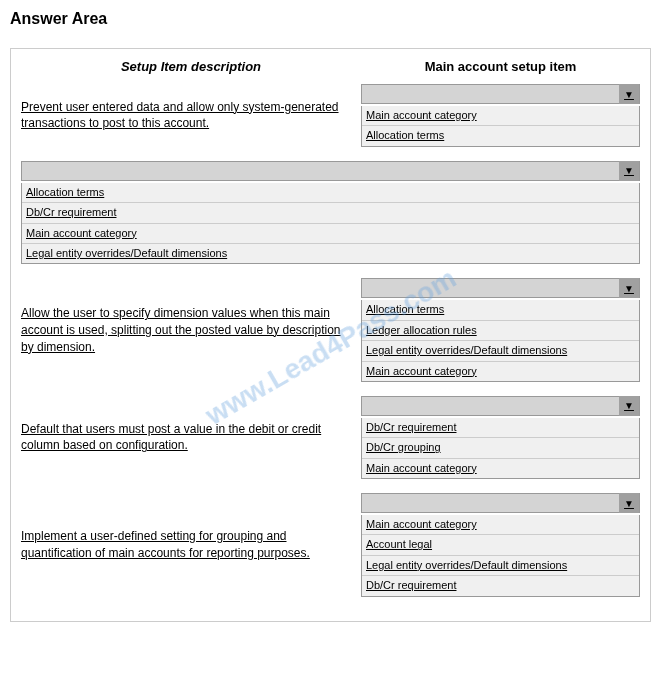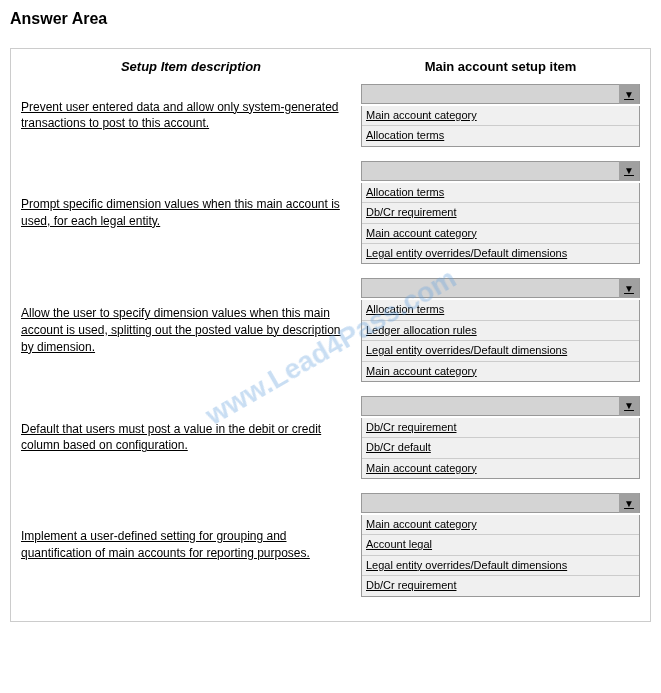--- a/index.html
+++ b/index.html
@@ -128,21 +128,20 @@
             <span class="dropdown-text"></span>
             <div class="dropdown-arrow">▼</div>
           </div>
           <div class="option-list">
             <div class="option-item">Main account category</div>
             <div class="option-item">Allocation terms</div>
           </div>
         </div>
       </div>
       <div class="qa-row">
-        <div class="qa-left">Prompt specific dimension values when this main account is used, for each legal entity.</div>
         <div class="qa-right">
           <div class="dropdown-top">
             <span class="dropdown-text"></span>
             <div class="dropdown-arrow">▼</div>
           </div>
           <div class="option-list">
             <div class="option-item">Allocation terms</div>
             <div class="option-item">Db/Cr requirement</div>
             <div class="option-item">Main account category</div>
             <div class="option-item">Legal entity overrides/Default dimensions</div>
@@ -166,21 +165,21 @@
       </div>
       <div class="qa-row">
         <div class="qa-left">Default that users must post a value in the debit or credit column based on configuration.</div>
         <div class="qa-right">
           <div class="dropdown-top">
             <span class="dropdown-text"></span>
             <div class="dropdown-arrow">▼</div>
           </div>
           <div class="option-list">
             <div class="option-item">Db/Cr requirement</div>
-            <div class="option-item">Db/Cr default</div>
+            <div class="option-item">Db/Cr grouping</div>
             <div class="option-item">Main account category</div>
           </div>
         </div>
       </div>
       <div class="qa-row">
         <div class="qa-left">Implement a user-defined setting for grouping and quantification of main accounts for reporting purposes.</div>
         <div class="qa-right">
           <div class="dropdown-top">
             <span class="dropdown-text"></span>
             <div class="dropdown-arrow">▼</div>

